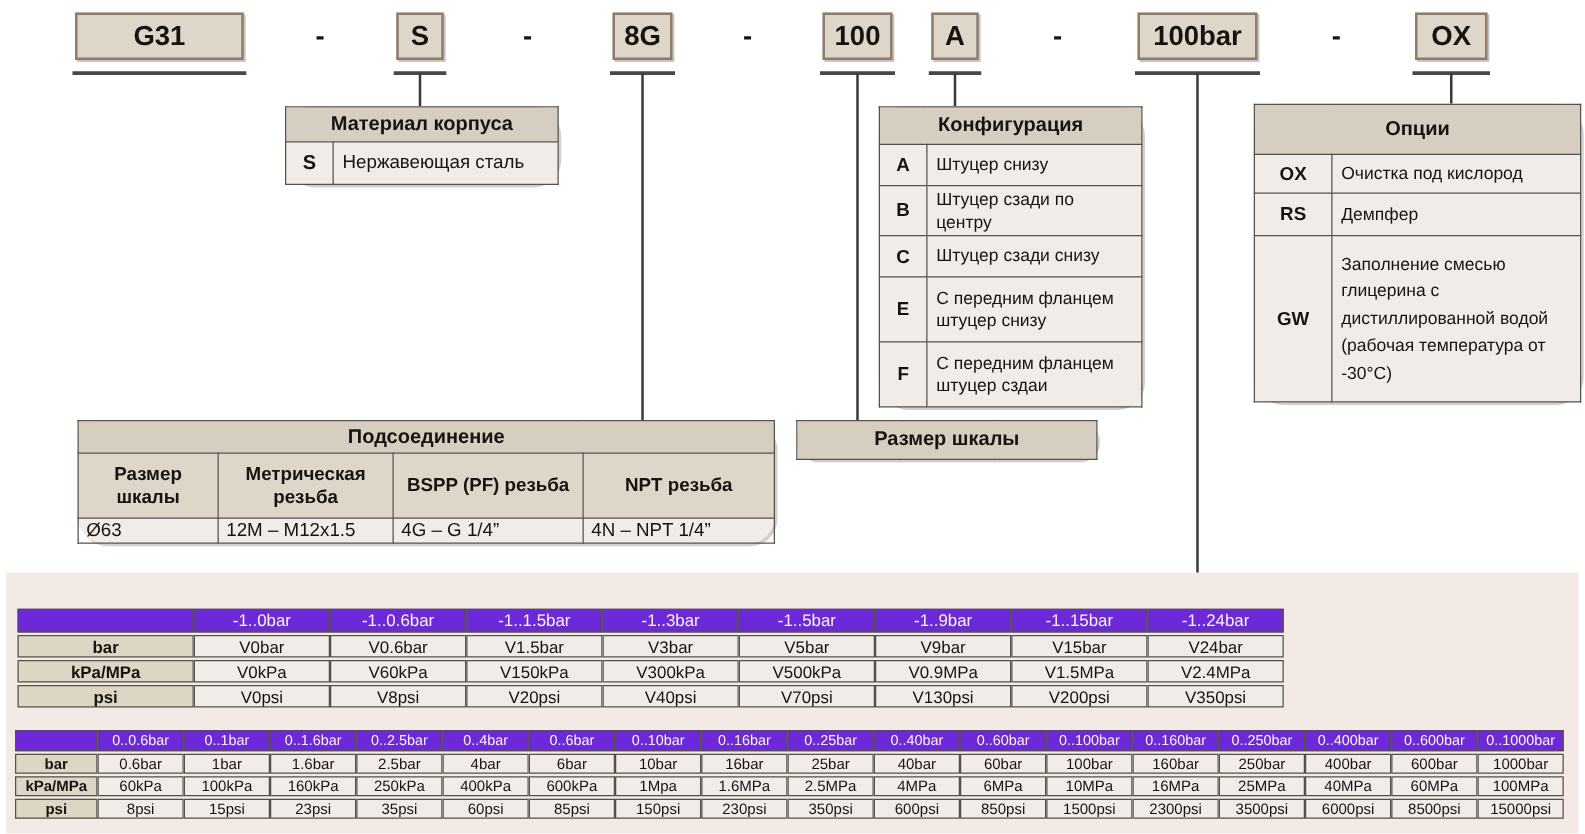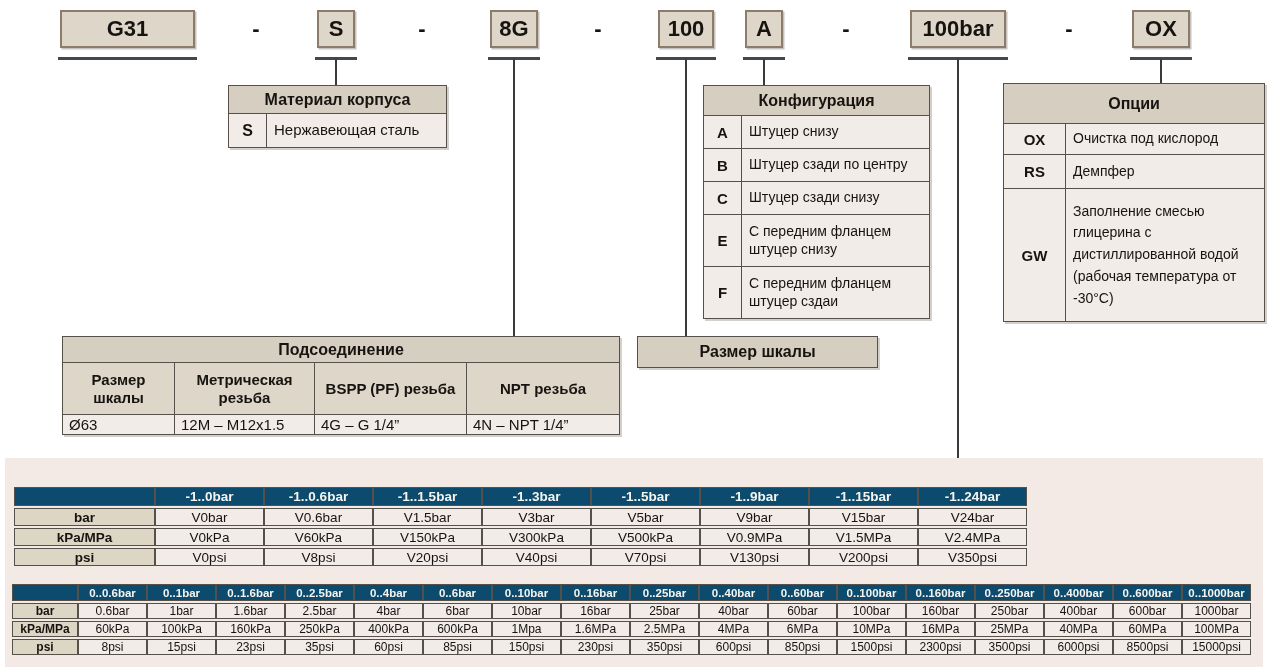--- a/index.html
+++ b/index.html
@@ -15,34 +15,34 @@
     display:flex; align-items:center; justify-content:center;
     font-weight:bold; font-size:22px; box-shadow:1.5px 1.5px 0 rgba(130,120,110,.45);
   }
   .code-underline { position:absolute; top:57px; height:2.5px; background:#474747; }
   .code-dash { position:absolute; top:10px; height:38px; width:20px;
     display:flex; align-items:center; justify-content:center; font-weight:bold; font-size:22px; }
   .vline { position:absolute; width:1.5px; background:#3a3a3a; }
   
   .itable {
     position:absolute; border-collapse:collapse; table-layout:fixed;
-    background:#f2ece8; box-shadow:2px 2px 0 rgba(130,120,110,.35);
+    background:#f2ece8; box-shadow:2px 2px 0 rgba(130,120,110,.35);border-radius:22px;
   }
   .itable th, .itable td { border:1.5px solid #56504a; overflow:hidden; }
   .itable th.title { background:#d6cec0; font-weight:bold; font-size:16px; text-align:center; }
   .itable td.code { text-align:center; font-weight:bold; font-size:15px; background:#f2ece8; }
   .itable td.desc { text-align:left; font-size:14px; padding:2px 7px; line-height:1.25; background:#f2ece8;margin-top:37px; }
   .itable th.colhead { background:#ddd6c9; font-weight:bold; font-size:15px; text-align:center; padding:0 10px; line-height:1.15; }
   .itable td.datal { text-align:left; font-size:15px; padding:1px 6px; }
   .itable td.datac { text-align:center; font-size:15px; }
   
   #pressure-band { position:absolute; left:5px; top:458px; width:1258px; height:209px; background:#f3eae6; }
   #pressure-title { position:absolute; left:0; top:3px; width:100%; text-align:center; font-weight:bold; font-size:16px; }
   .ptable { position:absolute; border-collapse:separate; border-spacing:0 2px; table-layout:fixed; }
-  .ptable th { background:#0c4a6e; color:#f7f4ee; font-weight:bold; border:1.5px solid #56504a; text-align:center; }
+  .ptable th { background:#6d28d9; color:#f7f4ee; font-weight:normal; border:1.5px solid #56504a; text-align:center; }
   .ptable td { background:#f2ece8; border:1.5px solid #56504a; text-align:center; }
   .ptable td:first-child { background:#ddd6c5; font-weight:bold; }
   .ptable.vac th { height:19px; font-size:13.5px; }
   .ptable.vac td { height:18px; font-size:13.5px; }
   .ptable.pos th { height:17px; font-size:11.5px; }
   .ptable.pos td { height:16px; font-size:12px; }
 </style>
 </head>
 <body>
 
@@ -86,21 +86,21 @@
         <tr style="height:28px">
           <th class="title" colspan="2">Материал корпуса</th>
         </tr>
     <tr style="height:34px">
       <td class="code" style="font-size:16px">S</td>
       <td class="desc" style="font-size:15px">Нержавеющая сталь</td>
     </tr>
   </tbody>
     </table>
 
-  <table class="itable" style="left:703px;top:85px;width:227px">
+  <table class="itable" style="left:703px;top:85px;width:211px">
     <colgroup>
         <col style="width:38px">
         <col>
       </colgroup>
     <tbody>
         <tr style="height:30px">
           <th class="title" colspan="2">Конфигурация</th>
         </tr>
     <tr style="height:33px">
       <td class="code">A</td>

